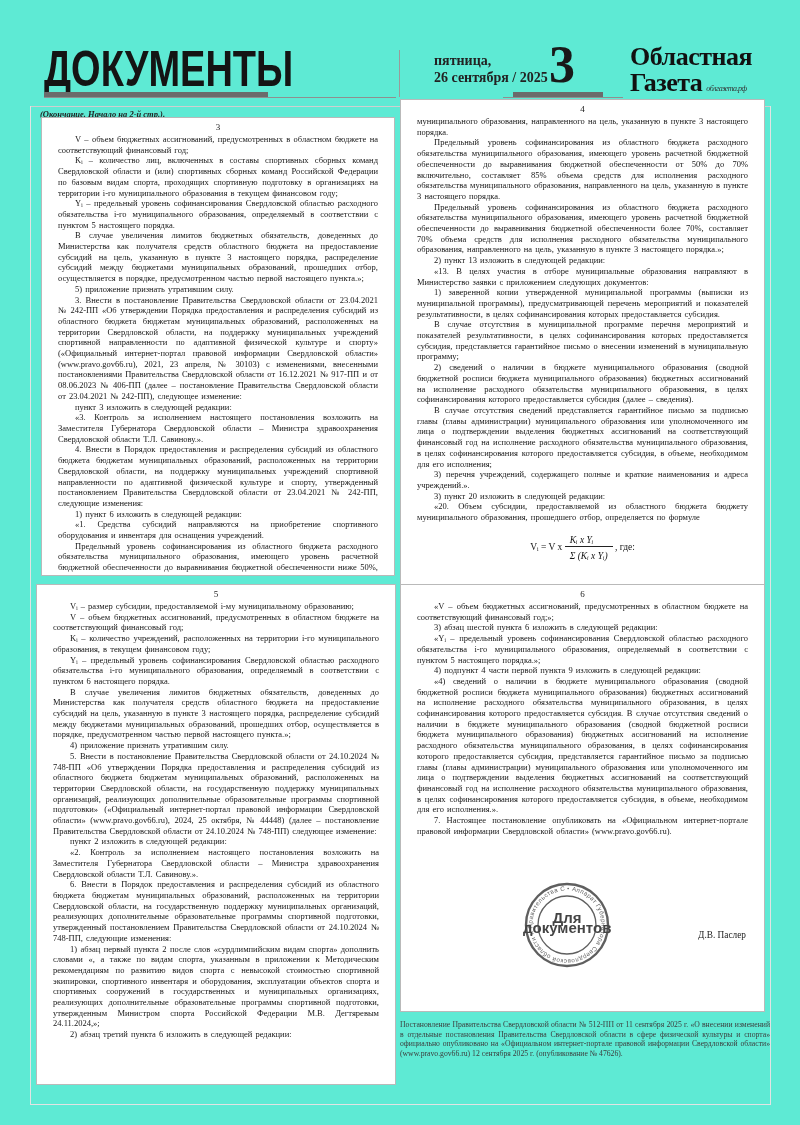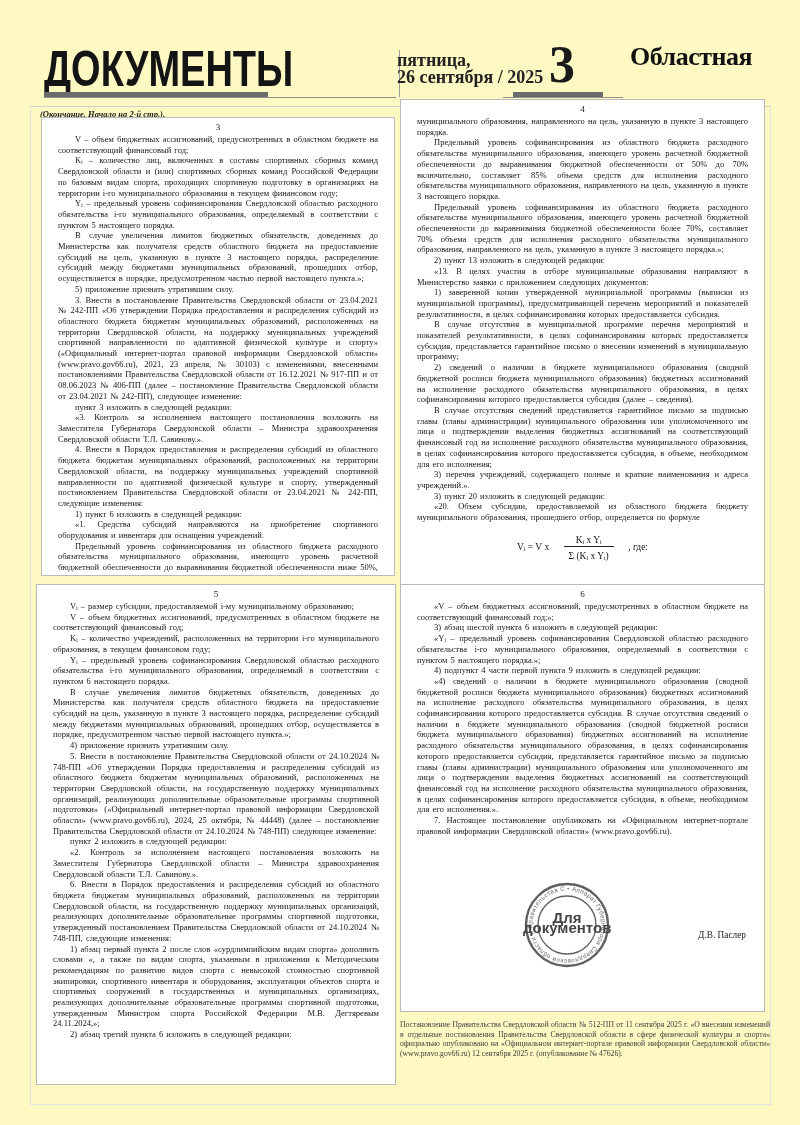--- a/index.html
+++ b/index.html
@@ -1,30 +1,30 @@
 <!DOCTYPE html>
 <html><head>
 <meta charset="utf-8">
 <style>
   html,body{margin:0;padding:0;}
   body{
     width:800px;height:1125px;background:#fdfdfd;position:relative;
     font-family:"Liberation Serif", serif;color:#1c1c1c;
   }
-  .page{position:absolute;inset:0;background:#fef9c3;}
+  .page{position:absolute;inset:0;background:#5eead4;}
   
   .masthead-title{
     position:absolute;left:44px;top:44px;margin:0;
     font-family:"Liberation Sans", sans-serif;font-weight:700;font-size:50px;line-height:50px;
     transform:scaleX(0.76);transform-origin:left top;color:#141414;white-space:nowrap;
   }
   .title-line-thin{position:absolute;left:44px;top:97px;width:352px;height:1px;background:#8f8f8f;}
   .title-line-thick{position:absolute;left:44px;top:92px;width:224px;height:5px;background:#6b6b6b;}
   .masthead-divider{position:absolute;left:399px;top:50px;width:1px;height:47px;background:#9a9a9a;}
-  .masthead-date{position:absolute;left:397px;top:52px;font-size:18px;font-weight:700;line-height:17px;color:#222;}
+  .masthead-date{position:absolute;left:434px;top:52px;font-size:14px;font-weight:700;line-height:17px;color:#222;}
   .page-number{position:absolute;left:503px;top:36px;width:118px;text-align:center;
     font-size:52px;font-weight:700;color:#191919;line-height:58px;}
   .number-line-thin{position:absolute;left:503px;top:97px;width:120px;height:1px;background:#8f8f8f;}
   .number-line-thick{position:absolute;left:513px;top:92px;width:90px;height:5px;background:#6b6b6b;}
   .logo{position:absolute;left:630px;top:44px;line-height:26px;white-space:nowrap;}
   .logo-l1,.logo-l2{font-size:26px;font-weight:700;color:#111;letter-spacing:-0.5px;}
   .logo-site{font-size:8px;font-style:italic;font-weight:400;color:#333;margin-left:4px;}
   .masthead-rule{position:absolute;left:30px;top:106px;width:740px;height:1px;background:#cfcfcf;}
   .scan-frame{position:absolute;left:30px;top:106px;width:739px;height:998px;
     border:1px solid #e3e3e3;border-top:none;pointer-events:none;}
@@ -36,21 +36,21 @@
   .block-num{text-align:center;font-size:9px;margin:0 0 2px;color:#222;}
   .para{margin:0;font-size:8.5px;line-height:10.7px;text-align:justify;text-indent:17px;
     word-spacing:1px;color:#161616;}
   .para.noindent{text-indent:0;}
   #block3{left:41px;top:117px;width:354px;height:459px;}
   #block4{left:400px;top:99px;width:365px;height:492px;}
   #block5{left:36px;top:584px;width:360px;height:501px;}
   #block6{left:400px;top:584px;width:365px;height:428px;}
   
   .formula{margin-top:12px;text-align:center;font-size:9.5px;color:#141414;}
-  .frac{display:inline-block;vertical-align:middle;text-align:center;margin:0 12px;}
+  .frac{display:inline-block;vertical-align:middle;text-align:left;margin:0 0;font-style:italic;}
   .frac .fr-num{display:block;padding:0 5px 1px;}
   .frac .fr-den{display:block;border-top:1px solid #222;padding:4px 5px 0;}
   
   .signature-row{position:absolute;left:16px;right:16px;top:330px;height:70px;font-size:9.3px;line-height:13px;}
   .sig-position{display:block;width:230px;color:#1a1a1a;}
   .sig-name{position:absolute;right:2px;top:14px;font-size:9.3px;color:#1a1a1a;}
   .stamp{position:absolute;left:106px;top:-34px;width:88px;height:88px;opacity:0.88;}
   .stamp svg{display:block;}
   .stamp-center{position:absolute;left:0;width:100%;top:32px;text-align:center;
     font-family:"Liberation Sans", sans-serif;font-weight:700;font-size:15px;line-height:10px;color:#2b2b2b;}
@@ -70,20 +70,21 @@
   <div class="masthead-divider"></div>
   <div class="masthead-date">
     <div>пятница,</div>
     <div>26 сентября / 2025</div>
   </div>
   <div class="page-number">3</div>
   <div class="number-line-thick"></div>
   <div class="number-line-thin"></div>
   <div class="logo">
     <div class="logo-l1">Областная</div>
+    <div class="logo-l2"><span>Газета</span><span class="logo-site">облгазета.рф</span></div>
   </div>
   <div class="masthead-rule"></div>
   <div class="scan-frame"></div>
 
   <div class="continuation-note">(Окончание. Начало на 2-й стр.).</div>
 
   <section class="block" id="block3">
     <div class="block-num">3</div>
     <div class="block-body">
         <p class="para">V – объем бюджетных ассигнований, предусмотренных в областном бюджете на соответствующий финансовый год;</p>

